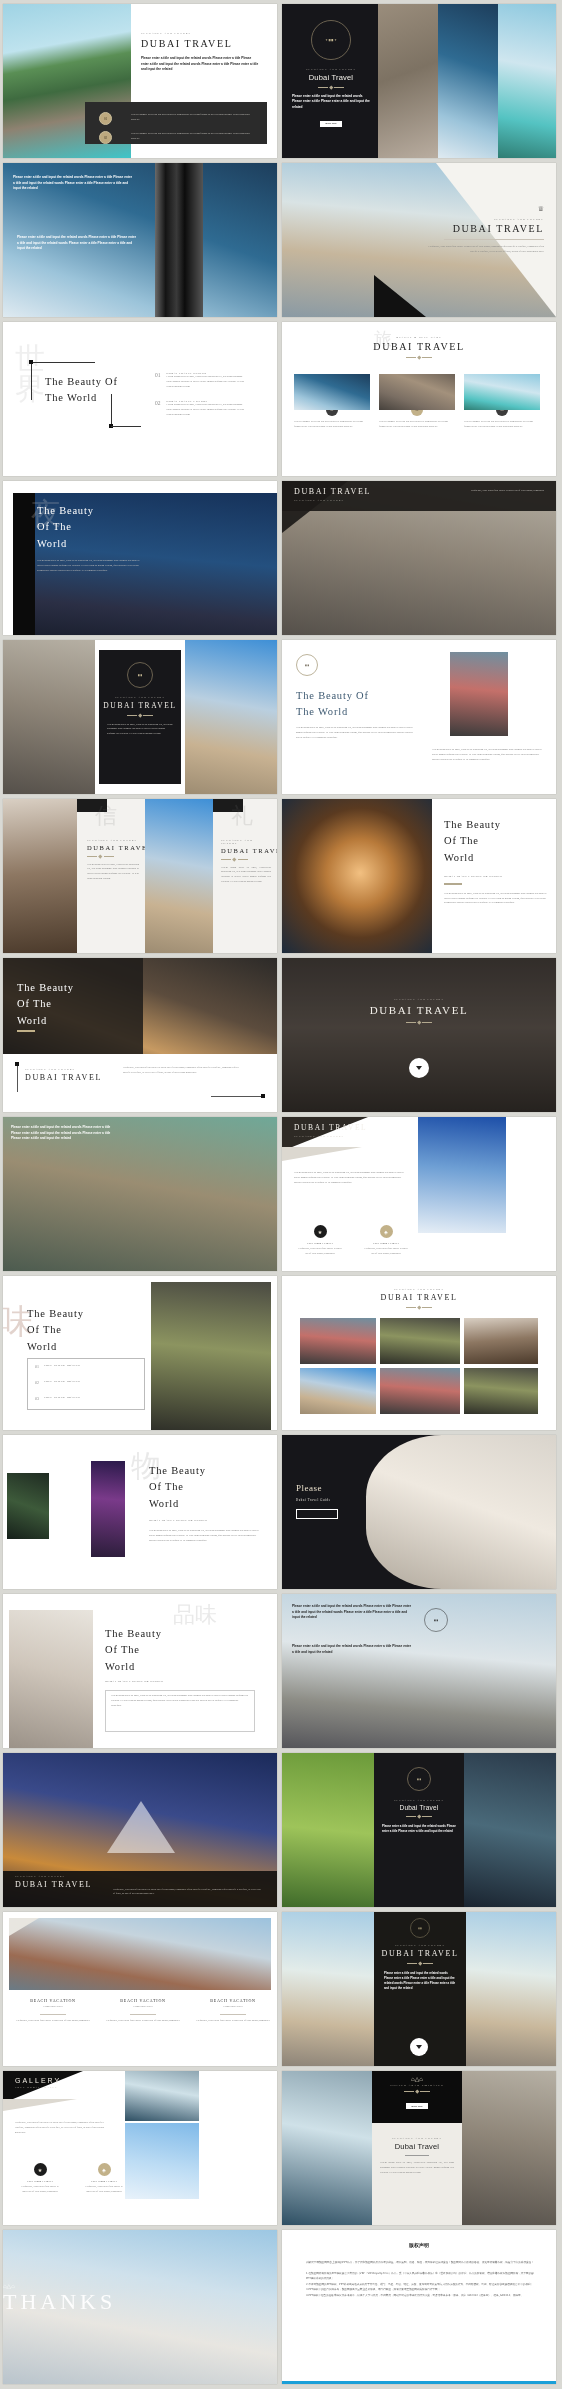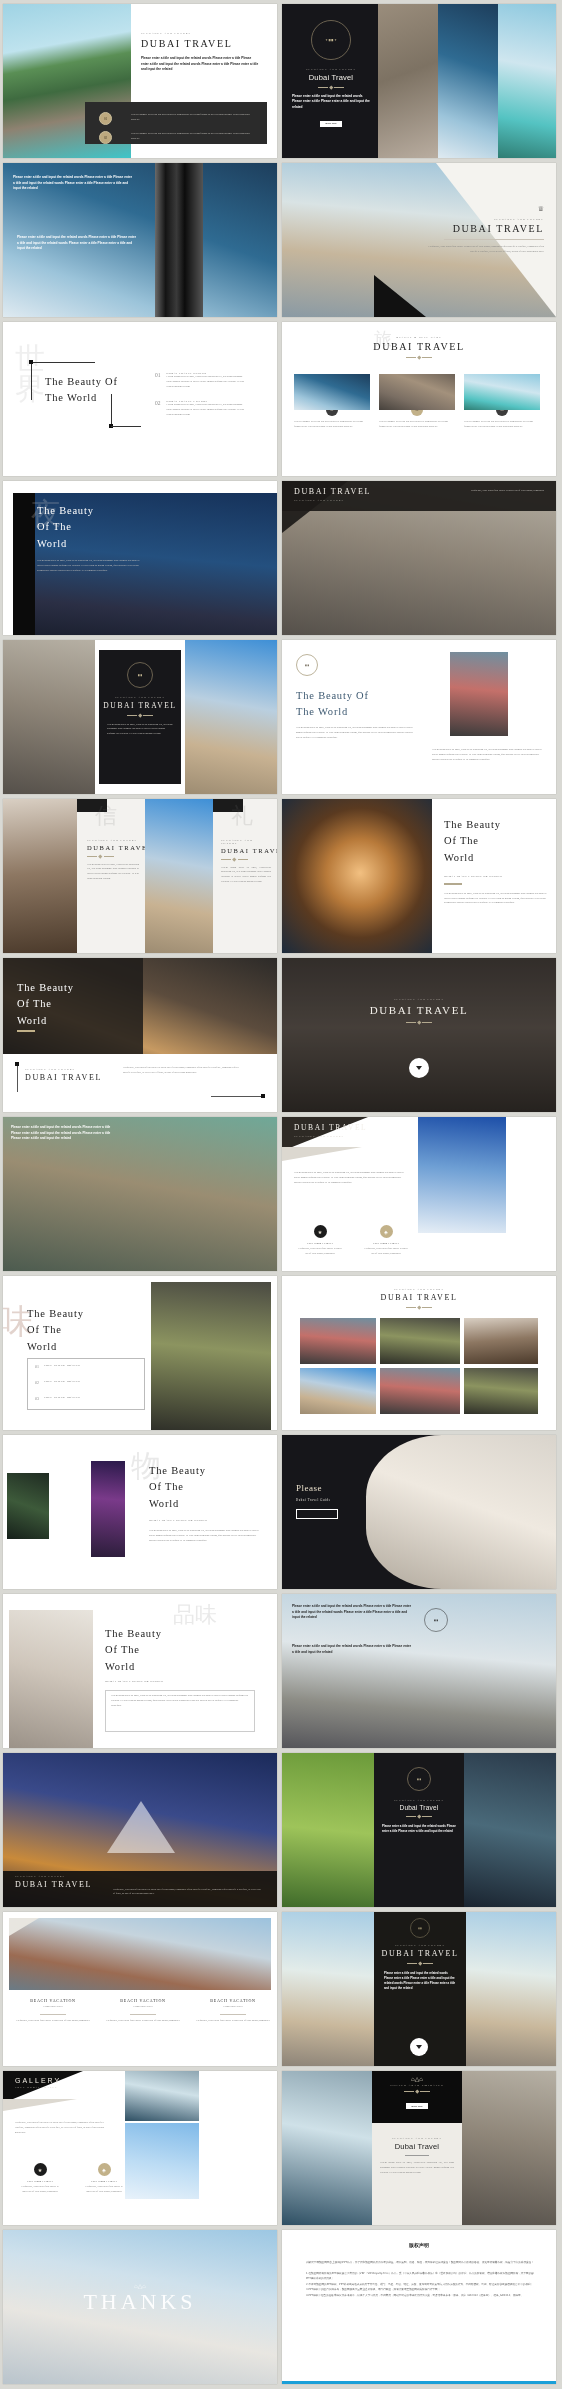--- a/index.html
+++ b/index.html
@@ -564,21 +564,21 @@
     <div style="position:absolute;left:90px;top:66px;width:90px;text-align:center">
       <div class="eyebrow">Elegance And Luxury</div>
       <div class="dubaiScript" style="margin-top:2px">Dubai Travel</div>
       <div class="rule" style="width:24px;margin:4px auto;background:#9a9a9a"></div>
       <div class="lorem" style="margin:5px 8px 0;text-align:justify">Lorem ipsum dolor sit amet, consectetur adipiscing elit, sed diam nonummy nibh euismod tincidunt ut laoreet dolore magna aliquam erat volutpat. Ut wisi enim ad minim veniam.</div>
     </div>
   </div>
 
   <div class="slide">
     <div class="ph p-santorini fill"></div>
-    <div style="position:absolute;left:0;right:0;top:52px;text-align:center">
+    <div style="position:absolute;left:0;right:0;top:52px;text-align:left">
       <div style="font-size:6px;color:rgba(255,255,255,.8);font-family:'Liberation Serif',serif">⌂△⌂</div>
       <div class="thanks">THANKS</div>
     </div>
   </div>
 
   <div class="slide">
     <div class="fill white"></div>
     <div class="cnTitle" style="position:absolute;left:0;right:0;top:12px;text-align:center">版权声明</div>
     <div class="cnBody" style="position:absolute;left:24px;right:20px;top:30px;white-space:pre-wrap">感谢您下载熊图网平台上提供的PPT作品，为了您和熊图网以及原作者的利益，请勿复制、传播、销售，否则将承担法律责任！熊图网对作品所做的修改、优化等拥有著作权，将追究十倍的赔偿责任！
 

